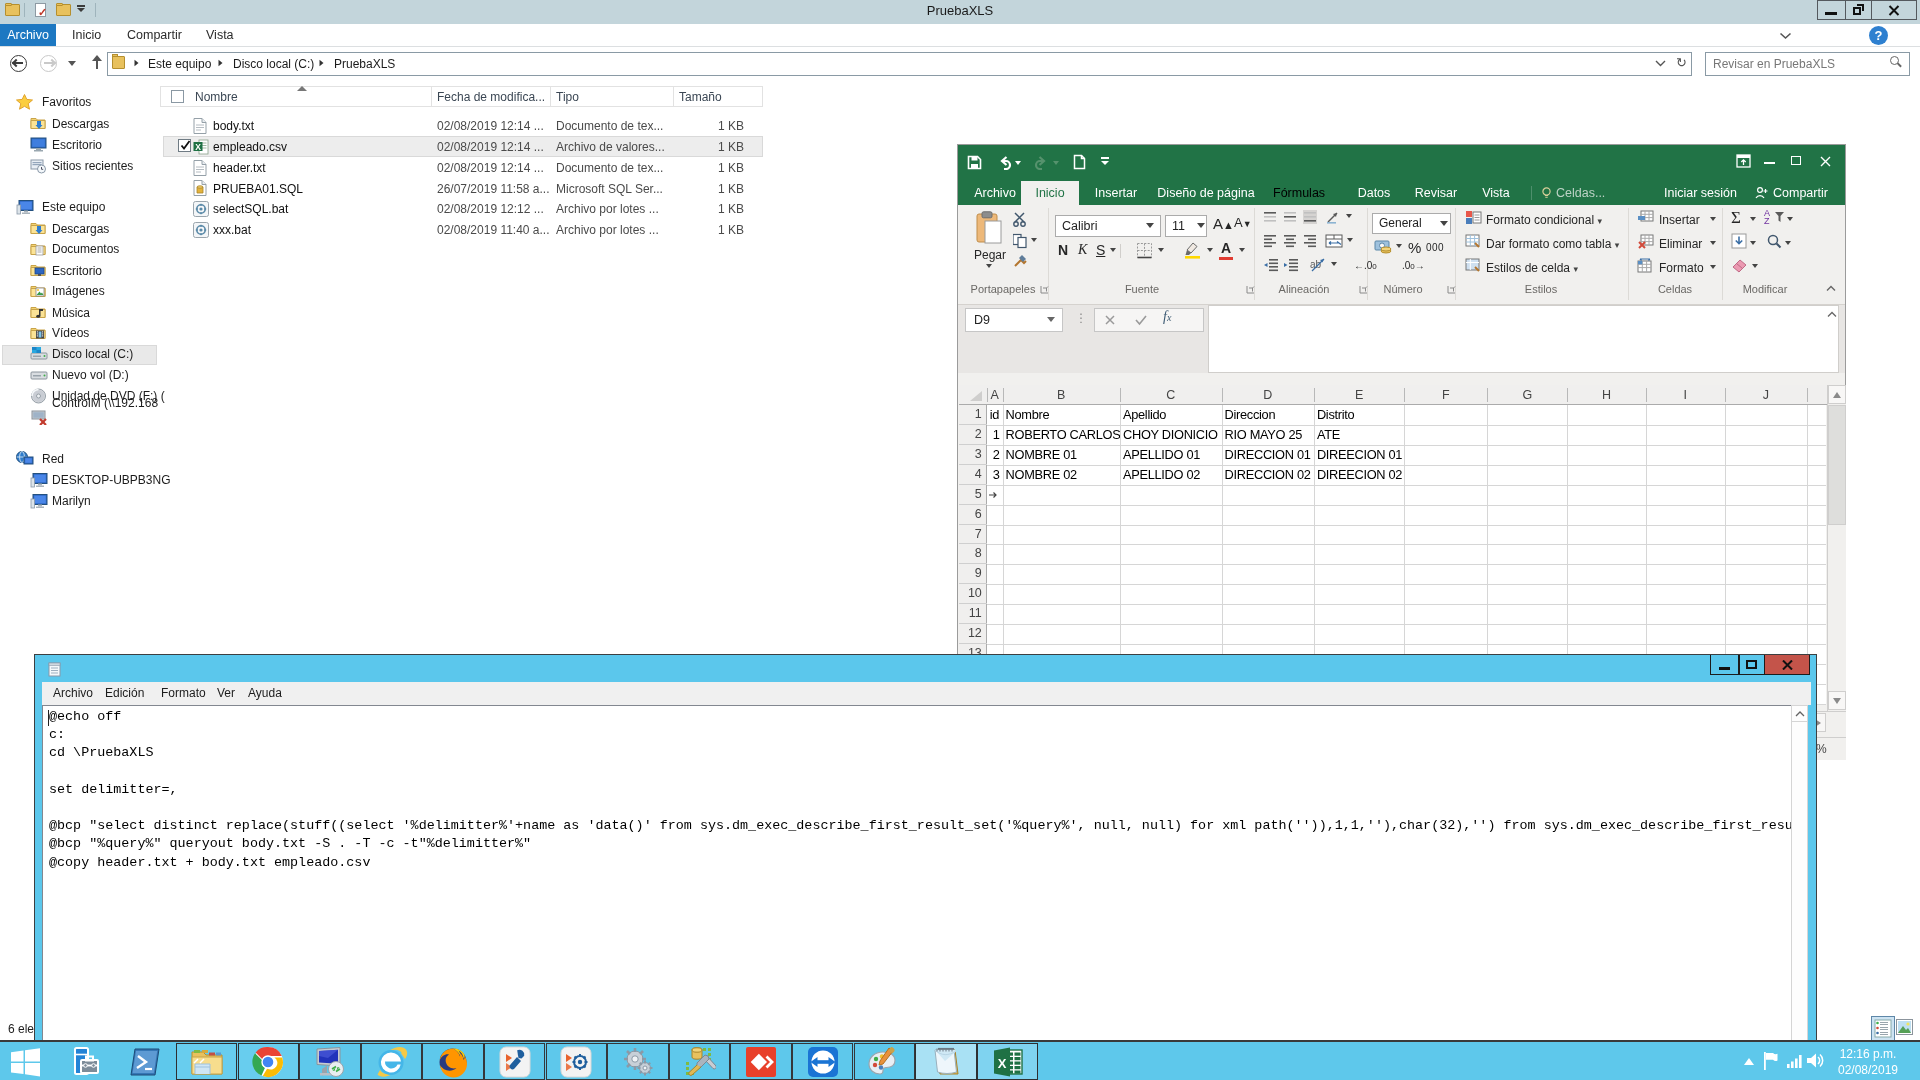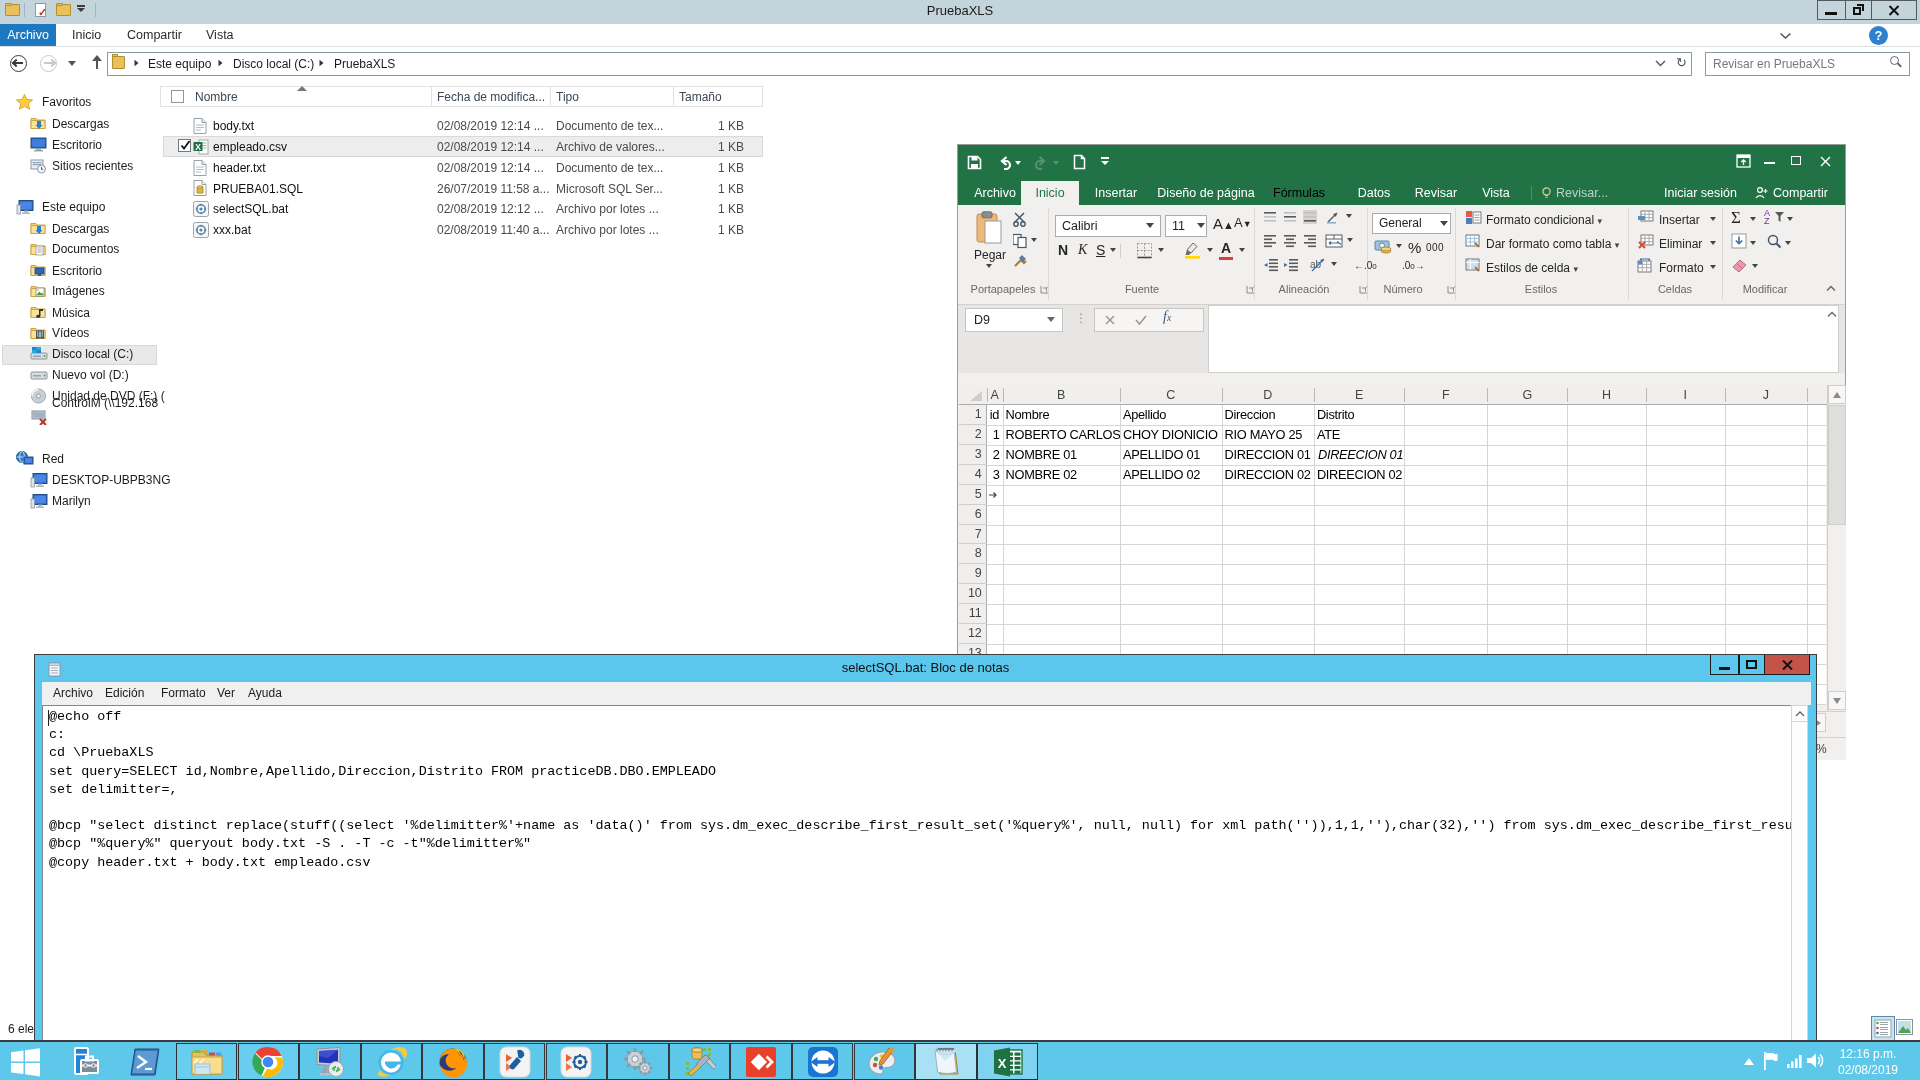--- a/index.html
+++ b/index.html
@@ -367,21 +367,21 @@
   <div class="abs" style="left:189px;top:36px;width:118px;height:24px;color:#fff;font-size:12.5px;text-align:center;line-height:24px;">Diseño de página</div>
   <div class="abs" style="left:315px;top:36px;width:64px;height:24px;color:#000000;font-size:12.5px;line-height:24px;">Fórmulas</div>
   <div class="abs" style="left:387px;top:36px;width:58px;height:24px;color:#fff;font-size:12.5px;text-align:center;line-height:24px;">Datos</div>
   <div class="abs" style="left:453px;top:36px;width:50px;height:24px;color:#fff;font-size:12.5px;text-align:center;line-height:24px;">Revisar</div>
   <div class="abs" style="left:511px;top:36px;width:54px;height:24px;color:#fff;font-size:12.5px;text-align:center;line-height:24px;">Vista</div>
   <div class="abs" style="left:573px;top:41px;width:1px;height:14px;background:#4e8f6c;"></div>
   <svg class="abs" style="left:583px;top:42px" width="11" height="13" viewBox="0 0 11 13">
         <circle cx="5.5" cy="4.5" r="3.6" fill="none" stroke="#d8cf9a" stroke-width="1.2"></circle>
         <path d="M4,8.5 h3 M4.3,10.2 h2.4" stroke="#d8cf9a" stroke-width="1.1"></path>
       </svg>
-  <div class="abs" style="left:598px;top:36px;height:24px;color:#bdd3c6;font-size:12.5px;line-height:24px;">Revisar...</div>
+  <div class="abs" style="left:598px;top:36px;height:24px;color:#bdd3c6;font-size:12.5px;line-height:24px;">Celdas...</div>
   <div class="abs" style="left:706px;top:36px;height:24px;color:#fff;font-size:12.5px;line-height:24px;">Iniciar sesión</div>
   <svg class="abs" style="left:797px;top:41px" width="14" height="14" viewBox="0 0 14 14">
         <circle cx="5" cy="4" r="2.4" fill="none" stroke="#fff" stroke-width="1.2"></circle>
         <path d="M1,12 a4.5 4.5 0 0 1 8,0" fill="none" stroke="#fff" stroke-width="1.2"></path>
         <path d="M10.5,3 v4 M8.5,5 h4" stroke="#fff" stroke-width="1.2"></path>
       </svg>
   <div class="abs" style="left:815px;top:36px;height:24px;color:#fff;font-size:12.5px;line-height:24px;">Compartir</div>
   <div class="abs" style="left:0;top:60px;width:887px;height:100px;background:#f1f0ee;border-bottom:1px solid #d5d2ce;"></div>
   <div class="abs" style="left:90px;top:63px;width:1px;height:92px;background:#dcdad6;"></div>
   <div class="abs" style="left:296px;top:63px;width:1px;height:92px;background:#dcdad6;"></div>
@@ -693,21 +693,21 @@
   <div class="abs" style="left:355.9px;top:260.0px;width:90.40000000000003px;height:19.9px;font-size:12.8px;color:#000;letter-spacing:-0.3px;text-align:left;line-height:19.9px;padding-left:3px;white-space:nowrap;overflow:hidden;">Distrito</div>
   <div class="abs" style="left:28.8px;top:279.9px;width:15.8px;height:19.9px;font-size:12.8px;color:#000;letter-spacing:-0.3px;text-align:right;line-height:19.9px;padding-right:3px;white-space:nowrap;overflow:hidden;">1</div>
   <div class="abs" style="left:44.6px;top:279.9px;width:117.4px;height:19.9px;font-size:12.8px;color:#000;letter-spacing:-0.3px;text-align:left;line-height:19.9px;padding-left:3px;white-space:nowrap;overflow:hidden;">ROBERTO CARLOS</div>
   <div class="abs" style="left:162px;top:279.9px;width:101.60000000000002px;height:19.9px;font-size:12.8px;color:#000;letter-spacing:-0.3px;text-align:left;line-height:19.9px;padding-left:3px;white-space:nowrap;overflow:hidden;">CHOY DIONICIO</div>
   <div class="abs" style="left:263.6px;top:279.9px;width:92.29999999999995px;height:19.9px;font-size:12.8px;color:#000;letter-spacing:-0.3px;text-align:left;line-height:19.9px;padding-left:3px;white-space:nowrap;overflow:hidden;">RIO MAYO 25</div>
   <div class="abs" style="left:355.9px;top:279.9px;width:90.40000000000003px;height:19.9px;font-size:12.8px;color:#000;letter-spacing:-0.3px;text-align:left;line-height:19.9px;padding-left:3px;white-space:nowrap;overflow:hidden;">ATE</div>
   <div class="abs" style="left:28.8px;top:299.8px;width:15.8px;height:19.9px;font-size:12.8px;color:#000;letter-spacing:-0.3px;text-align:right;line-height:19.9px;padding-right:3px;white-space:nowrap;overflow:hidden;">2</div>
   <div class="abs" style="left:44.6px;top:299.8px;width:117.4px;height:19.9px;font-size:12.8px;color:#000;letter-spacing:-0.3px;text-align:left;line-height:19.9px;padding-left:3px;white-space:nowrap;overflow:hidden;">NOMBRE 01</div>
   <div class="abs" style="left:162px;top:299.8px;width:101.60000000000002px;height:19.9px;font-size:12.8px;color:#000;letter-spacing:-0.3px;text-align:left;line-height:19.9px;padding-left:3px;white-space:nowrap;overflow:hidden;">APELLIDO 01</div>
   <div class="abs" style="left:263.6px;top:299.8px;width:92.29999999999995px;height:19.9px;font-size:12.8px;color:#000;letter-spacing:-0.3px;text-align:left;line-height:19.9px;padding-left:3px;white-space:nowrap;overflow:hidden;">DIRECCION 01</div>
-  <div class="abs" style="left:355.9px;top:299.8px;width:90.40000000000003px;height:19.9px;font-size:12.8px;color:#000;letter-spacing:-0.3px;text-align:center;line-height:19.9px;padding-left:3px;white-space:nowrap;overflow:hidden;font-style:italic;">DIREECION 01</div>
+  <div class="abs" style="left:355.9px;top:299.8px;width:90.40000000000003px;height:19.9px;font-size:12.8px;color:#000;letter-spacing:-0.3px;text-align:left;line-height:19.9px;padding-left:3px;white-space:nowrap;overflow:hidden;">DIREECION 01</div>
   <div class="abs" style="left:28.8px;top:319.8px;width:15.8px;height:19.9px;font-size:12.8px;color:#000;letter-spacing:-0.3px;text-align:right;line-height:19.9px;padding-right:3px;white-space:nowrap;overflow:hidden;">3</div>
   <div class="abs" style="left:44.6px;top:319.8px;width:117.4px;height:19.9px;font-size:12.8px;color:#000;letter-spacing:-0.3px;text-align:left;line-height:19.9px;padding-left:3px;white-space:nowrap;overflow:hidden;">NOMBRE 02</div>
   <div class="abs" style="left:162px;top:319.8px;width:101.60000000000002px;height:19.9px;font-size:12.8px;color:#000;letter-spacing:-0.3px;text-align:left;line-height:19.9px;padding-left:3px;white-space:nowrap;overflow:hidden;">APELLIDO 02</div>
   <div class="abs" style="left:263.6px;top:319.8px;width:92.29999999999995px;height:19.9px;font-size:12.8px;color:#000;letter-spacing:-0.3px;text-align:left;line-height:19.9px;padding-left:3px;white-space:nowrap;overflow:hidden;">DIRECCION 02</div>
   <div class="abs" style="left:355.9px;top:319.8px;width:90.40000000000003px;height:19.9px;font-size:12.8px;color:#000;letter-spacing:-0.3px;text-align:left;line-height:19.9px;padding-left:3px;white-space:nowrap;overflow:hidden;">DIREECION 02</div>
   <svg class="abs" style="left:30px;top:346px" width="10" height="8" viewBox="0 0 10 8">
           <path d="M1,4 h7 M5.5,1.5 L8,4 L5.5,6.5" stroke="#444" stroke-width="1.2" fill="none"></path>
         </svg>
   <div class="abs" style="left:868.5px;top:240px;width:19.5px;height:326px;background:#f1f0ee;border-left:1px solid #cfcecd;"></div>
   <div class="abs" style="left:869.5px;top:240px;width:18px;height:19px;background:#f8f7f6;border:1px solid #cfcecd;"></div>
@@ -730,41 +730,39 @@
   </div>
   </div>
 <div id="notepad" style="position:absolute;left:34px;top:654px;width:1783px;height:387px;background:#5bc7ec;border:1px solid #3c3f41;border-bottom:none;overflow:hidden;">
 <svg class="abs" style="left:13px;top:6px" width="14" height="16" viewBox="0 0 14 16">
         <rect x="1" y="2" width="11" height="13" fill="#f4f8fb" stroke="#8a98a8" stroke-width="1"></rect>
         <rect x="1" y="2" width="11" height="2.5" fill="#cfd8e0" stroke="#8a98a8" stroke-width="0.6"></rect>
         <line x1="3" y1="7" x2="10" y2="7" stroke="#9fb0c0"></line>
         <line x1="3" y1="9.5" x2="10" y2="9.5" stroke="#9fb0c0"></line>
         <line x1="3" y1="12" x2="10" y2="12" stroke="#9fb0c0"></line>
       </svg>
-<div class="abs" style="left:0;top:0;width:1781px;height:26px;text-align:center;font-size:13px;color:#101010;line-height:26px;">selectSQL.bat: Bloc de notas</div>
 <div class="abs" style="left:1675px;top:-1px;width:29px;height:21px;border:1px solid #1c1c1c;background:#5bc7ec;"></div>
 <div class="abs" style="left:1684px;top:12px;width:11px;height:3px;background:#111;"></div>
 <div class="abs" style="left:1704px;top:-1px;width:26px;height:21px;border:1px solid #1c1c1c;background:#5bc7ec;"></div>
 <div class="abs" style="left:1711px;top:5px;width:11px;height:9px;border:2px solid #111;"></div>
 <div class="abs" style="left:1729px;top:-1px;width:46px;height:21px;border:1px solid #1c1c1c;background:#c4544a;"></div>
 <svg class="abs" style="left:1747px;top:5px" width="11" height="10" viewBox="0 0 11 10">
         <path d="M1,0.5 L10,9.5 M10,0.5 L1,9.5" stroke="#111" stroke-width="2"></path>
       </svg>
 <div class="abs" style="left:7px;top:27px;width:1769px;height:23px;background:#f0f0f0;"></div>
 <div class="abs" style="left:18px;top:31px;font-size:12px;color:#1c1c1c;">Archivo</div>
 <div class="abs" style="left:70px;top:31px;font-size:12px;color:#1c1c1c;">Edición</div>
 <div class="abs" style="left:126px;top:31px;font-size:12px;color:#1c1c1c;">Formato</div>
 <div class="abs" style="left:182px;top:31px;font-size:12px;color:#1c1c1c;">Ver</div>
 <div class="abs" style="left:213px;top:31px;font-size:12px;color:#1c1c1c;">Ayuda</div>
 <div class="abs" style="left:7px;top:50px;width:1750px;height:337px;background:#fff;border:1px solid #828790;border-bottom:none;border-right:none;"></div>
 <div class="abs" style="left:13px;top:55px;width:1px;height:16px;background:#222;"></div>
 <div class="abs" style="left:14px;top:54px;font-family:'Liberation Mono',monospace;font-size:13.4px;color:#000;white-space:pre;">@echo off</div>
 <div class="abs" style="left:14px;top:72.2px;font-family:'Liberation Mono',monospace;font-size:13.4px;color:#000;white-space:pre;">c:</div>
 <div class="abs" style="left:14px;top:90.4px;font-family:'Liberation Mono',monospace;font-size:13.4px;color:#000;white-space:pre;">cd \PruebaXLS</div>
-<div class="abs" style="left:14px;top:108.60000000000001px;font-family:'Liberation Mono',monospace;font-size:13.4px;color:#000;white-space:pre;">set query=SELECT id,Nombre,Apellido,Direccion,Distrito FROM practiceDB.DBO.EMPLEADO</div>
 <div class="abs" style="left:14px;top:126.80000000000001px;font-family:'Liberation Mono',monospace;font-size:13.4px;color:#000;white-space:pre;">set delimitter=,</div>
 <div class="abs" style="left:14px;top:163.2px;font-family:'Liberation Mono',monospace;font-size:13.4px;color:#000;white-space:pre;">@bcp "select distinct replace(stuff((select '%delimitter%'+name as 'data()' from sys.dm_exec_describe_first_result_set('%query%', null, null) for xml path('')),1,1,''),char(32),'') from sys.dm_exec_describe_first_resu</div>
 <div class="abs" style="left:14px;top:181.39999999999998px;font-family:'Liberation Mono',monospace;font-size:13.4px;color:#000;white-space:pre;">@bcp "%query%" queryout body.txt -S . -T -c -t"%delimitter%"</div>
 <div class="abs" style="left:14px;top:199.59999999999997px;font-family:'Liberation Mono',monospace;font-size:13.4px;color:#000;white-space:pre;">@copy header.txt + body.txt empleado.csv</div>
 <div class="abs" style="left:1756px;top:50px;width:17px;height:337px;background:#fdfdfd;border:1px solid #d5d5d5;"></div>
 <div class="abs" style="left:1756px;top:50px;width:17px;height:17px;background:#fdfdfd;border:1px solid #d5d5d5;"></div>
 <svg class="abs" style="left:1760px;top:55px" width="10" height="8" viewBox="0 0 10 8">
         <path d="M1,6 L5,2 L9,6" stroke="#636363" stroke-width="1.3" fill="none"></path>
       </svg>
 </div>

